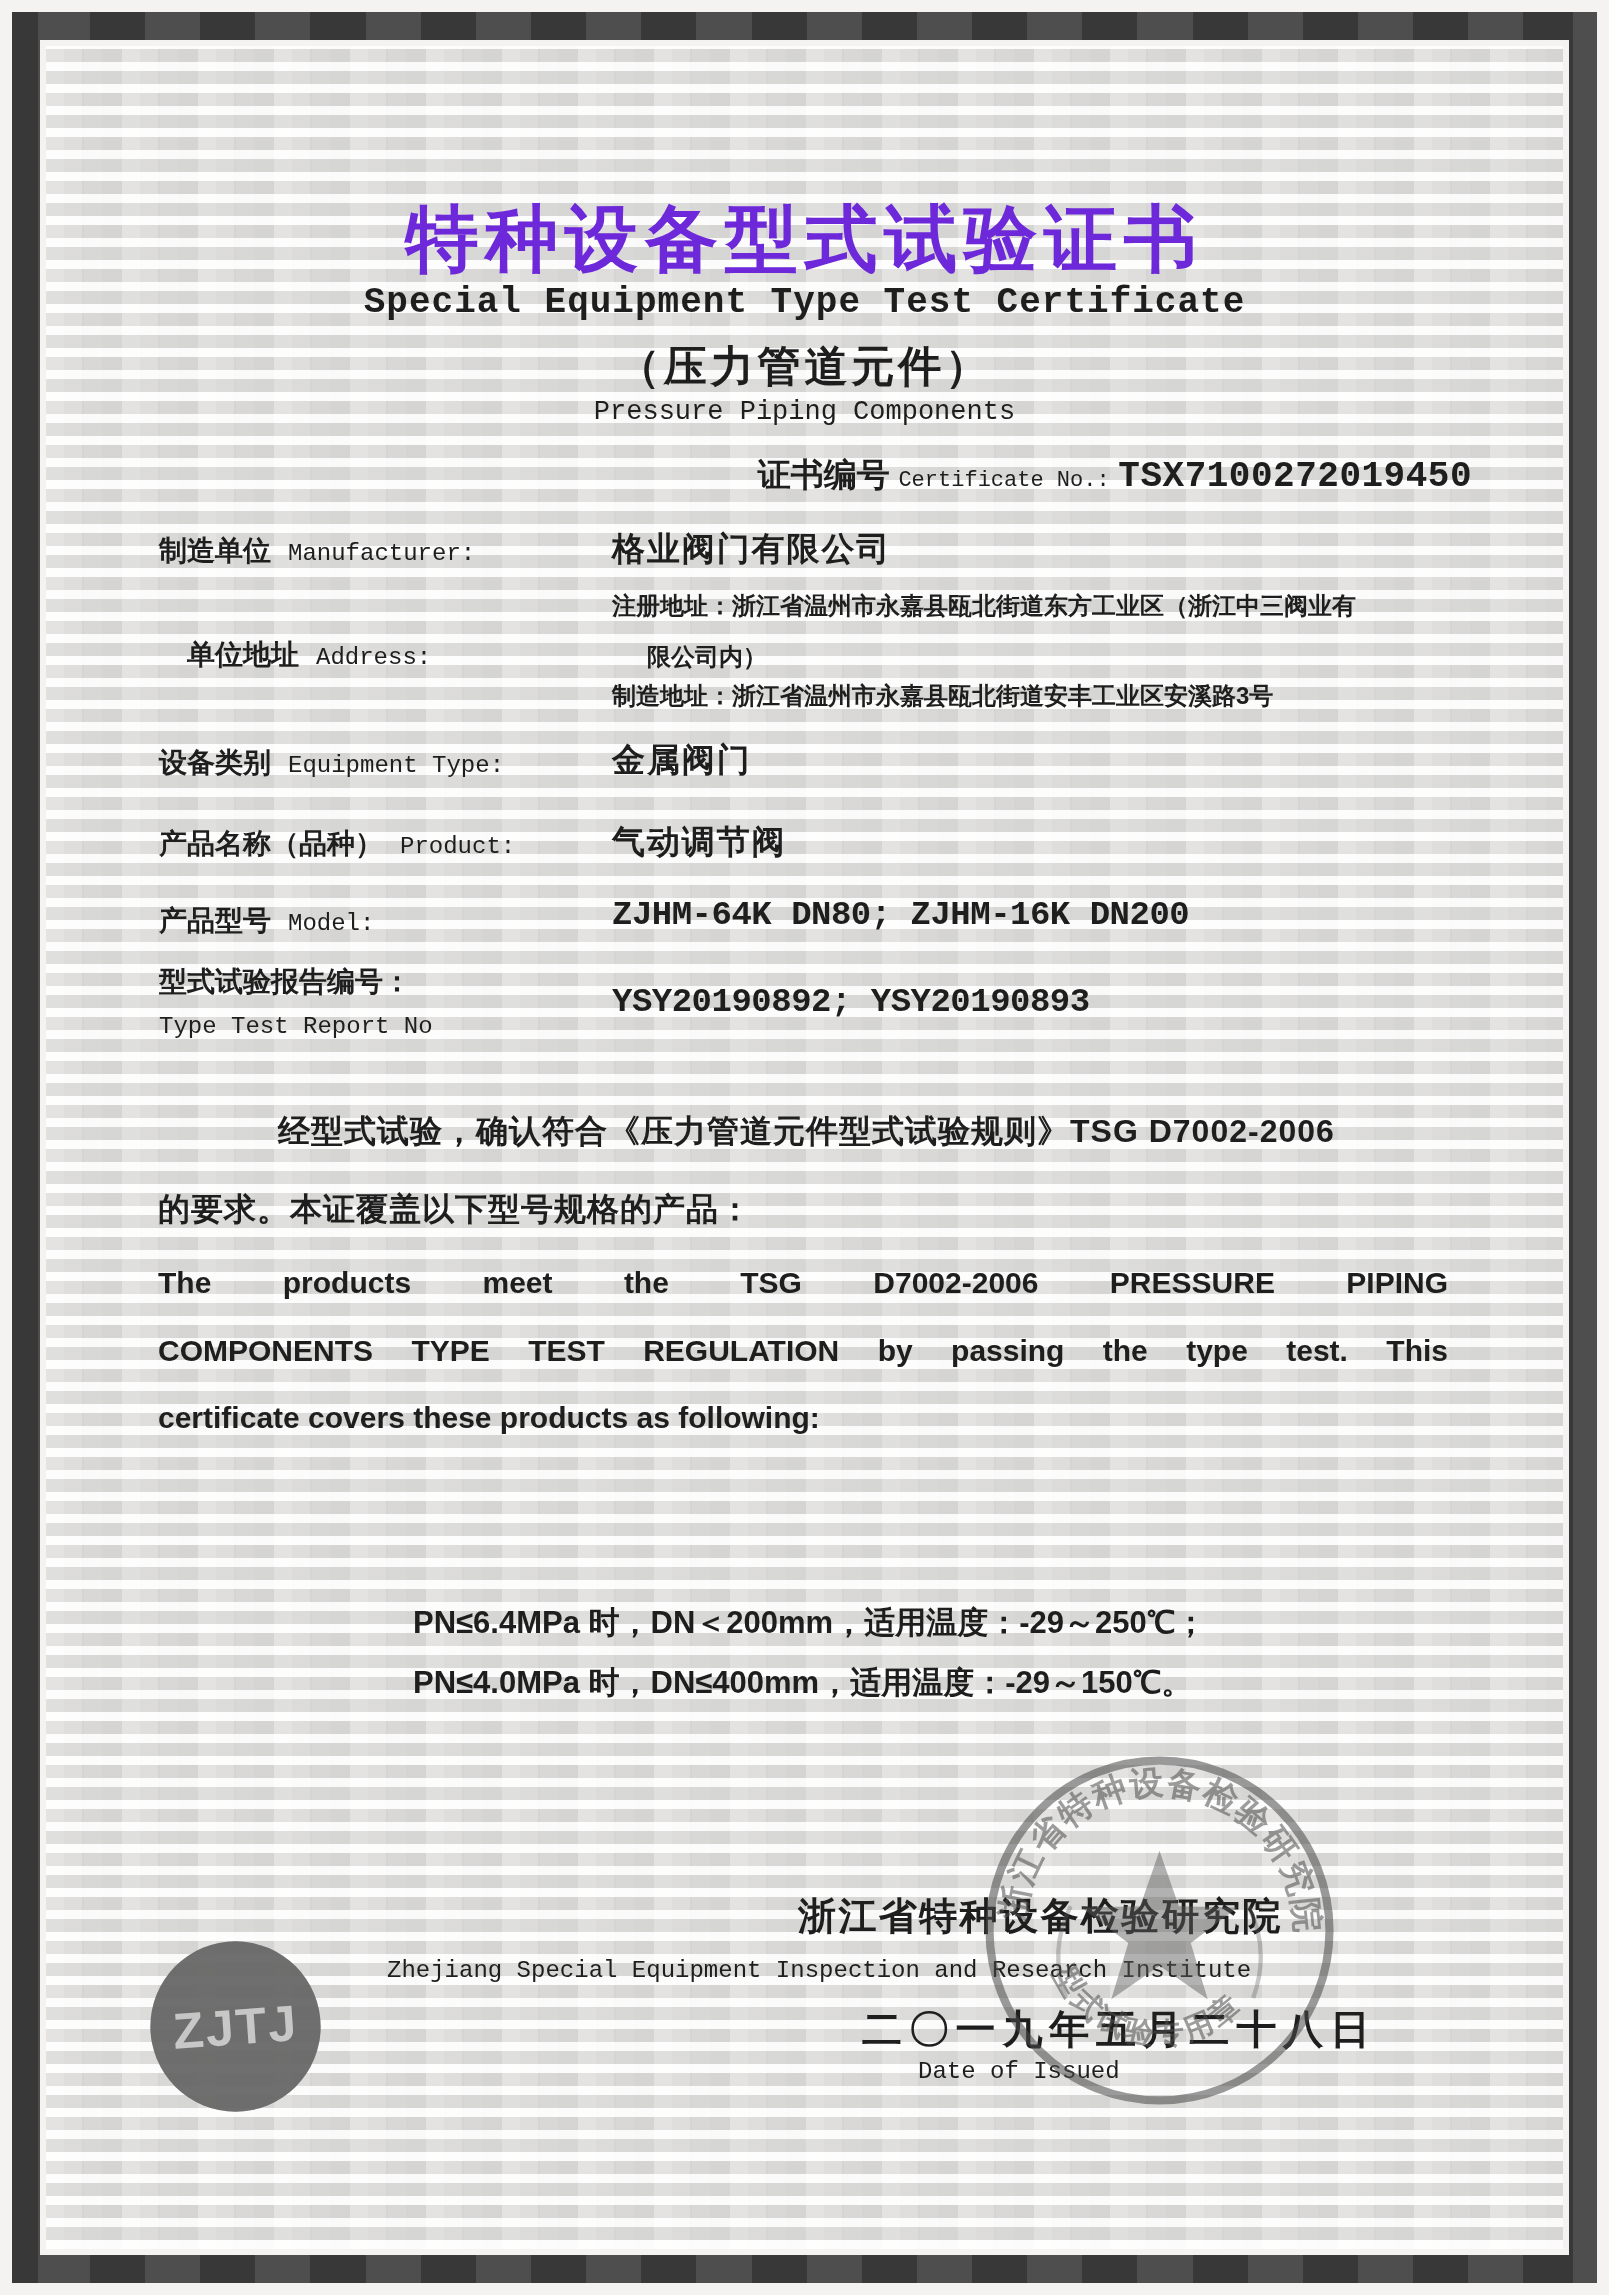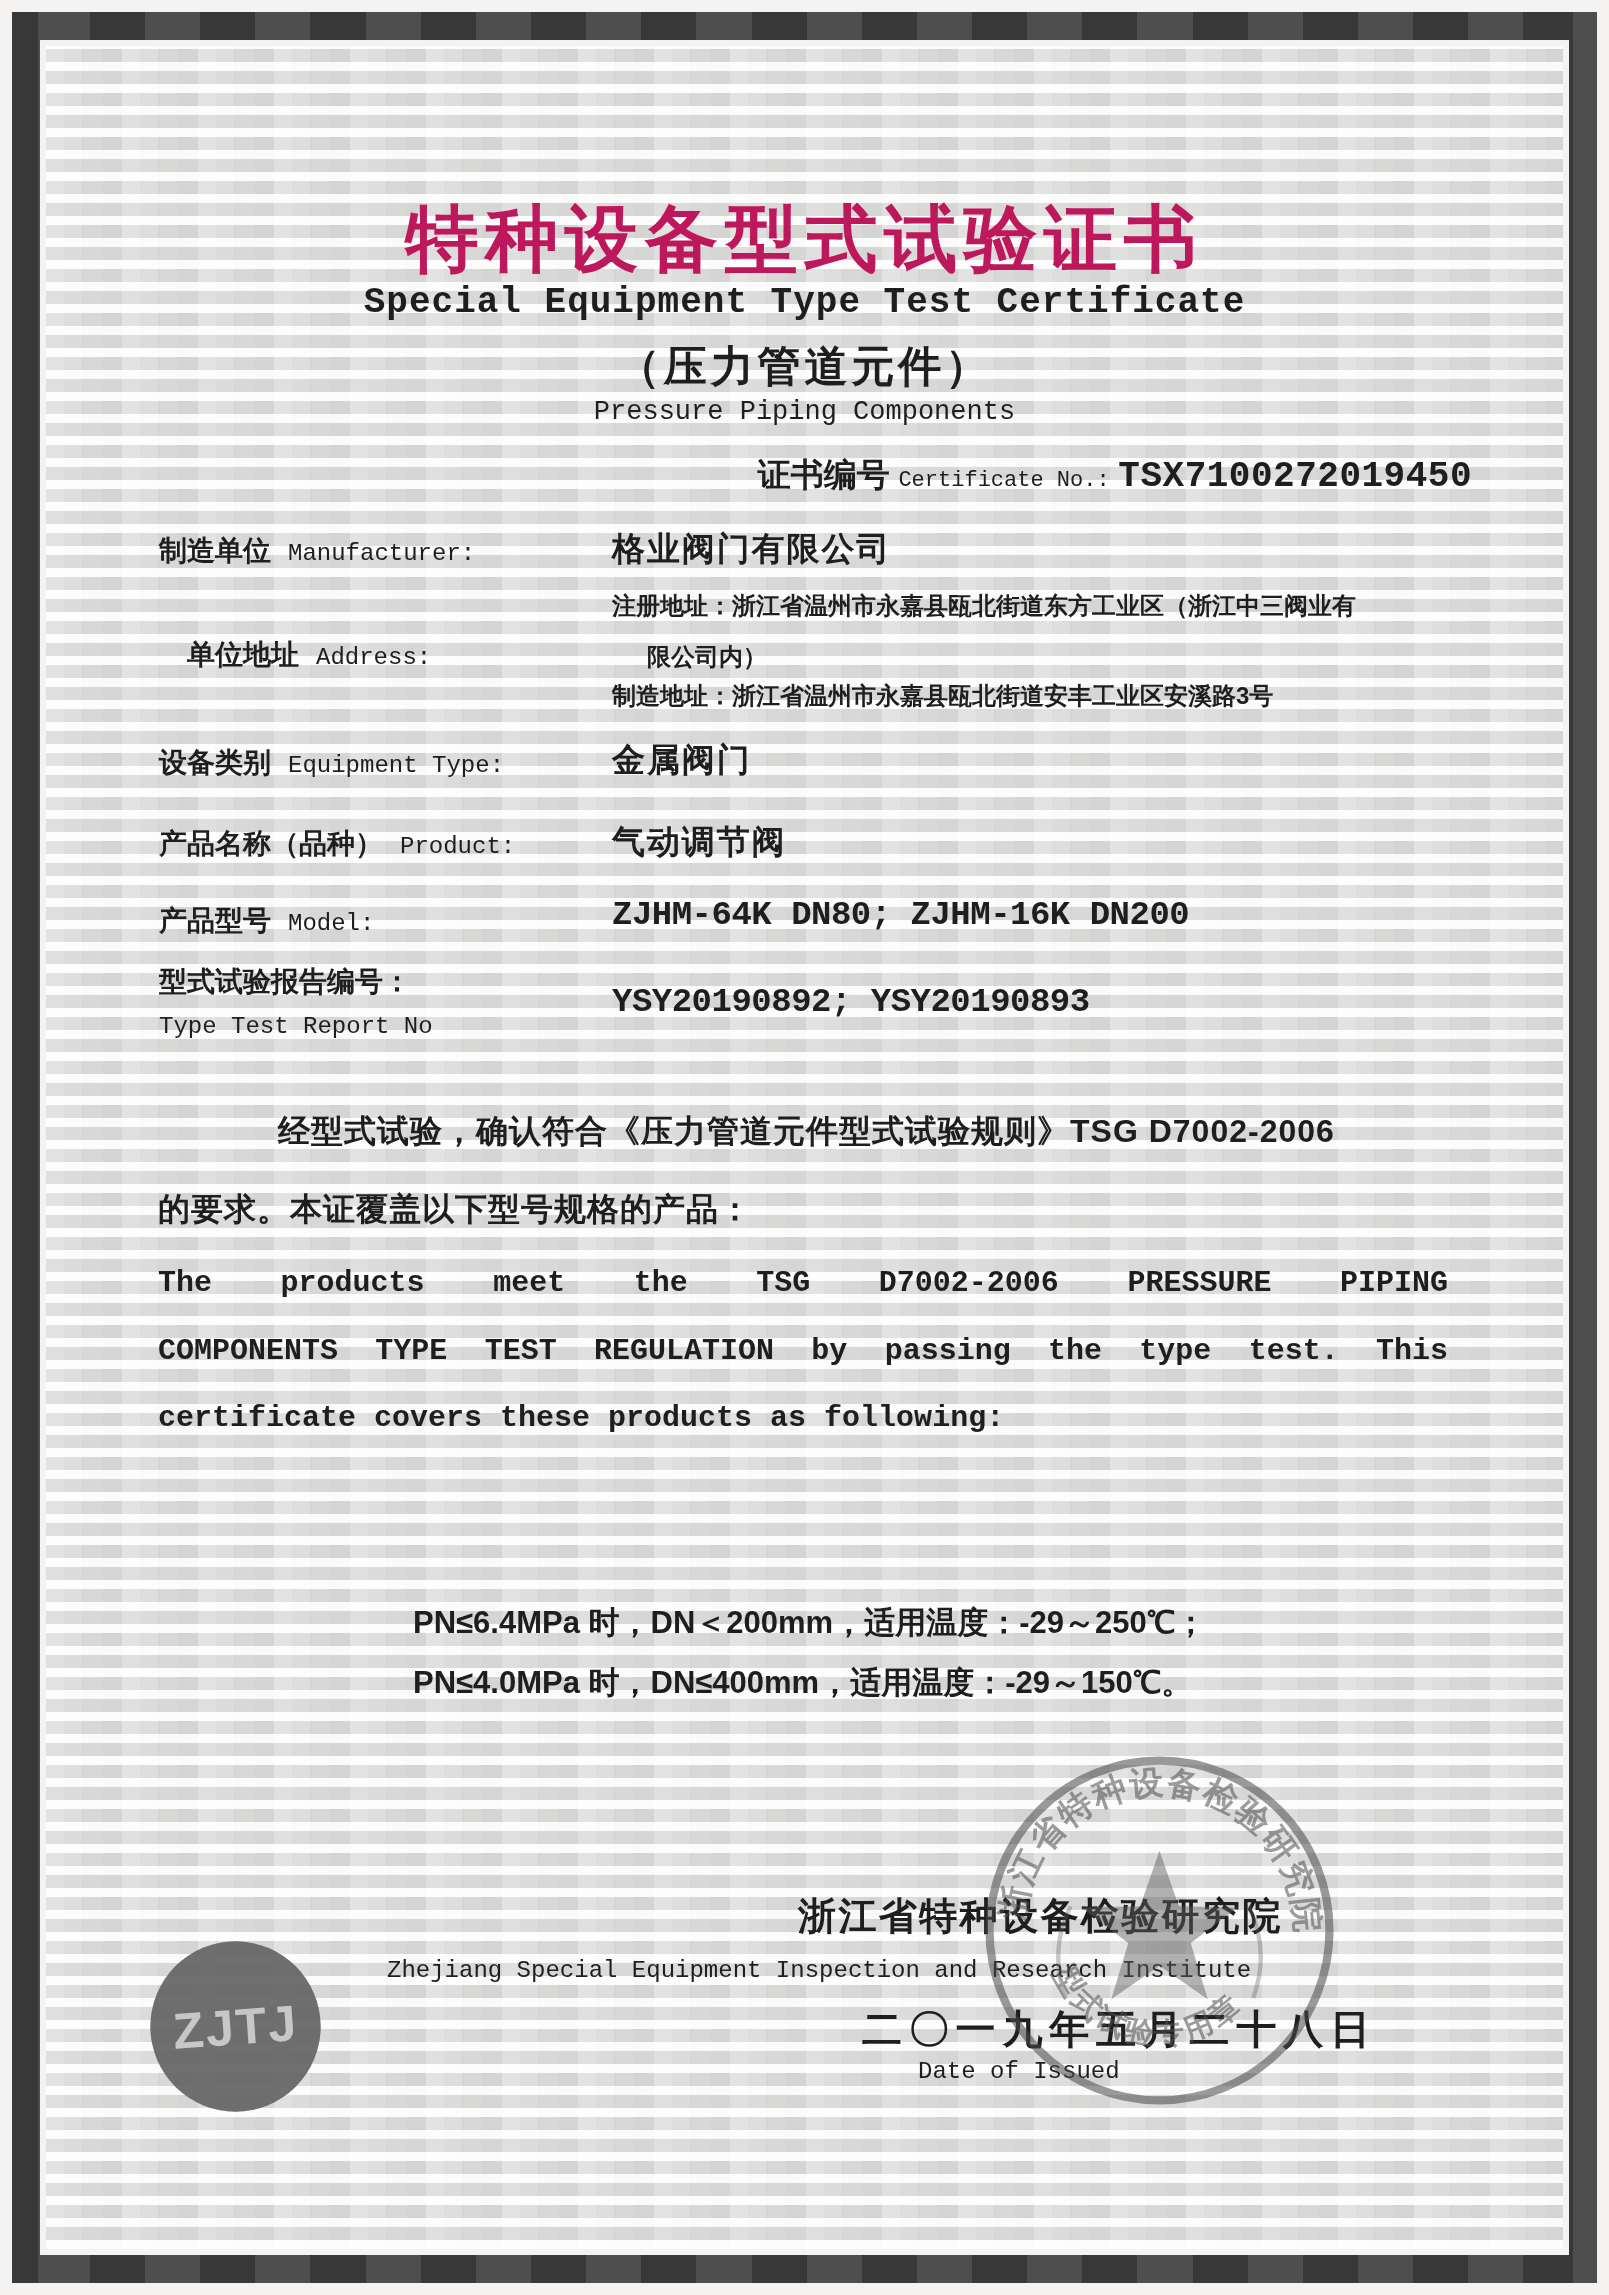--- a/index.html
+++ b/index.html
@@ -17,23 +17,23 @@
   .inner{position:absolute;inset:46px;background-color:#edecea;
     background-image:
       repeating-linear-gradient(0deg, rgba(255,255,255,.9) 0 8.7px, rgba(209,209,207,.55) 8.7px 22px, rgba(255,255,255,.85) 22px 31px, rgba(201,201,199,.35) 31px 44px),
       repeating-linear-gradient(90deg, rgba(255,255,255,0) 0 36px, rgba(196,196,194,.38) 36px 76px),
       repeating-linear-gradient(90deg, rgba(255,255,255,.25) 0 18px, rgba(222,222,220,.25) 18px 38px);
   }
   .abs{position:absolute;}
   .center{left:0;width:100%;text-align:center;}
   .cn{font-family:"Liberation Sans",sans-serif;}
   .mono{font-family:"Liberation Mono","DejaVu Sans Mono",monospace;}
-  .serif-en{font-family:Liberation Mono, monospace;}
+  .serif-en{font-family:Liberation Sans, sans-serif;}
 
-  .title-cn{top:191px;font-size:73px;font-weight:700;letter-spacing:6.8px;color:#be185d;}
+  .title-cn{top:191px;font-size:73px;font-weight:700;letter-spacing:6.8px;color:#6d28d9;}
   .title-en{top:282px;font-size:36px;font-weight:700;letter-spacing:1px;}
   .subtitle-cn{top:338px;font-size:43px;font-weight:700;letter-spacing:3.9px;}
   .subtitle-en{top:397px;font-size:27px;}
 
   .certline{top:453px;right:137px;display:flex;align-items:baseline;gap:8.7px;}
   .certline .lcn{font-size:33px;font-weight:600;}
   .certline .len{font-size:22px;}
   .certline .lval{font-size:36px;font-weight:600;letter-spacing:0.5px;}
 
   .row-label{left:159px;display:flex;align-items:baseline;gap:17px;}

